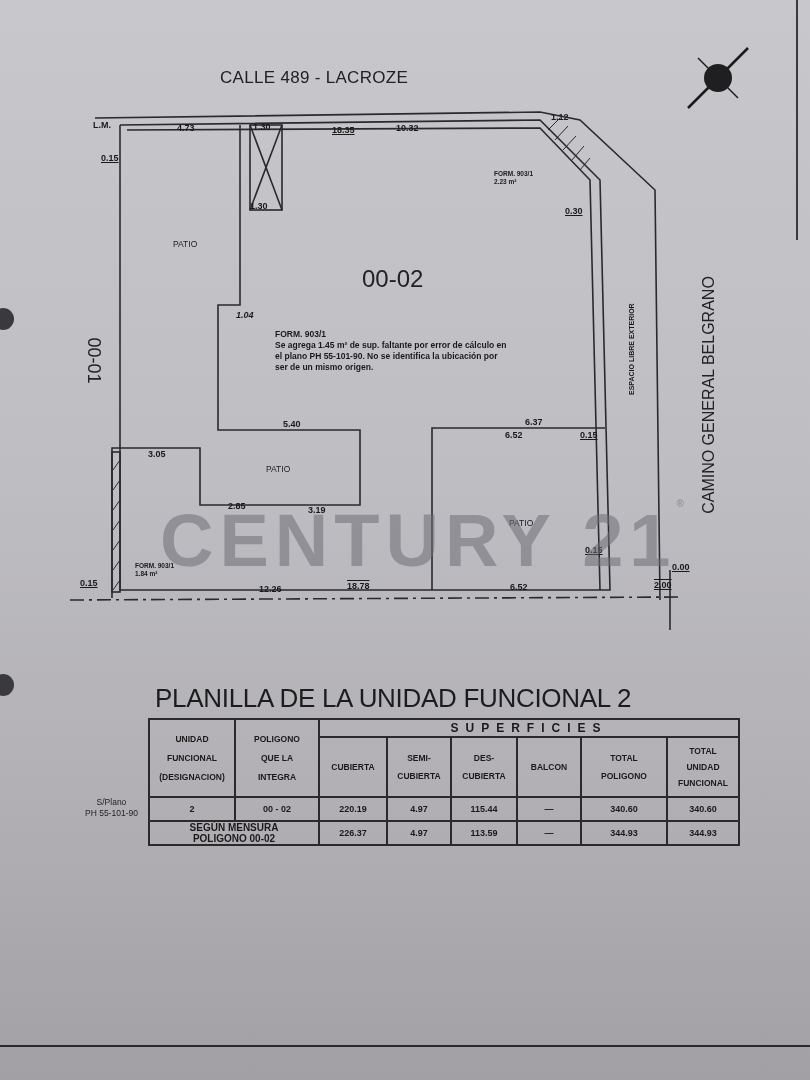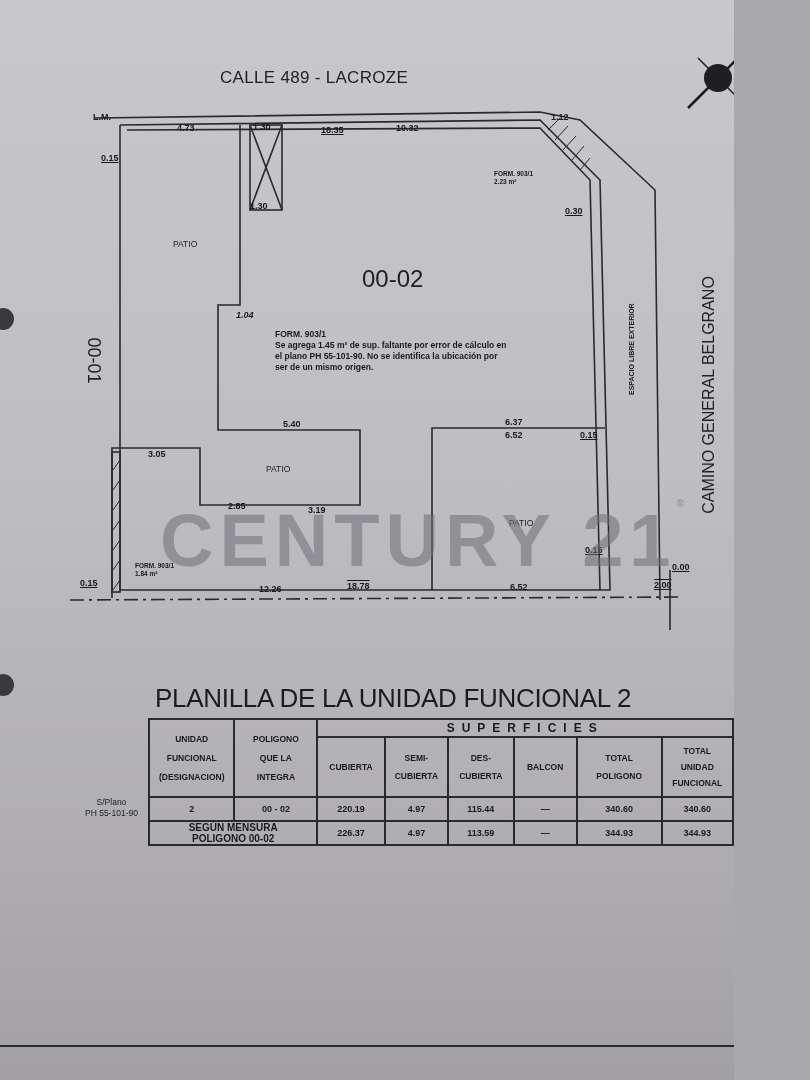--- a/index.html
+++ b/index.html
@@ -1,17 +1,17 @@
 <!DOCTYPE html>
 <html><head>
 <meta charset="utf-8">
 <style>
   html,body{margin:0;padding:0;}
   body{width:810px;height:1080px;overflow:hidden;background:#a9a8ad;font-family:"Liberation Sans",sans-serif;}
-  .page{position:relative;width:734px;height:1080px;background:linear-gradient(180deg,#c8c8cc 0%,#bebdc2 45%,#b1afb4 75%,#a29fa5 100%);overflow:hidden;}
+  .page{position:relative;width:810px;height:1080px;background:linear-gradient(180deg,#c8c8cc 0%,#bebdc2 45%,#b1afb4 75%,#a29fa5 100%);overflow:hidden;}
   .abs{position:absolute;}
   .street-top{left:220px;top:68px;font-size:17px;color:#222;letter-spacing:0.3px;}
   .street-right{left:700px;top:395px;font-size:16px;color:#222;transform:rotate(-90deg);transform-origin:center;white-space:nowrap;width:0;}
   .street-right span{position:absolute;left:-130px;top:0;width:260px;text-align:center;}
   .unit-left{left:70px;top:350px;font-size:18px;color:#222;transform:rotate(90deg);white-space:nowrap;}
   .unit-main{left:362px;top:265px;font-size:24px;color:#222;}
   .hole{width:22px;height:22px;border-radius:50%;background:#3a3a3e;}
   svg.plan{position:absolute;left:0;top:0;}
   .dim{font-size:9px;color:#1a1a1a;font-weight:bold;}
   .room{font-size:8.5px;color:#222;font-weight:normal;}
@@ -82,34 +82,34 @@
       <circle cx="0" cy="0" r="14" fill="#1f1f22"></circle>
     </g>
   </svg>
 
   <div class="abs unit-main">00-02</div>
 
   <div class="abs room" style="left:173px;top:239px;">PATIO</div>
   <div class="abs room" style="left:266px;top:464px;">PATIO</div>
   <div class="abs room" style="left:509px;top:518px;">PATIO</div>
 
-  <div class="abs dim" style="left:93px;top:112px;">L.M.</div>
+  <div class="abs dim" style="left:93px;top:120px;">L.M.</div>
   <div class="abs dim" style="left:177px;top:123px;">4.73</div>
   <div class="abs dim" style="left:253px;top:122px;">1.30</div>
-  <div class="abs dim" style="left:321px;top:125px;text-decoration:underline;">18.35</div>
+  <div class="abs dim" style="left:332px;top:125px;text-decoration:underline;">18.35</div>
   <div class="abs dim" style="left:396px;top:123px;">10.32</div>
   <div class="abs dim" style="left:551px;top:112px;">1.12</div>
   <div class="abs dim" style="left:101px;top:153px;text-decoration:underline;">0.15</div>
   <div class="abs dim" style="left:250px;top:201px;">1.30</div>
   <div class="abs dim" style="left:236px;top:310px;font-style:italic;">1.04</div>
   <div class="abs dim" style="left:283px;top:419px;">5.40</div>
   <div class="abs dim" style="left:148px;top:449px;">3.05</div>
   <div class="abs dim" style="left:228px;top:501px;">2.85</div>
   <div class="abs dim" style="left:308px;top:505px;">3.19</div>
-  <div class="abs dim" style="left:505px;top:417px;">6.37</div>
+  <div class="abs dim" style="left:525px;top:417px;">6.37</div>
   <div class="abs dim" style="left:505px;top:430px;">6.52</div>
   <div class="abs dim" style="left:580px;top:430px;text-decoration:underline;">0.15</div>
   <div class="abs dim" style="left:585px;top:545px;text-decoration:underline;">0.15</div>
   <div class="abs dim" style="left:510px;top:582px;">6.52</div>
   <div class="abs dim" style="left:565px;top:206px;text-decoration:underline;">0.30</div>
   <div class="abs dim" style="left:80px;top:578px;text-decoration:underline;">0.15</div>
   <div class="abs dim" style="left:259px;top:584px;">12.26</div>
   <div class="abs dim" style="left:347px;top:581px;text-decoration:overline;">18.78</div>
   <div class="abs dim" style="left:610px;top:580px;text-decoration:overline underline;margin-left:44px;">2.00</div>
   <div class="abs dim" style="left:672px;top:562px;text-decoration:underline;">0.00</div>

